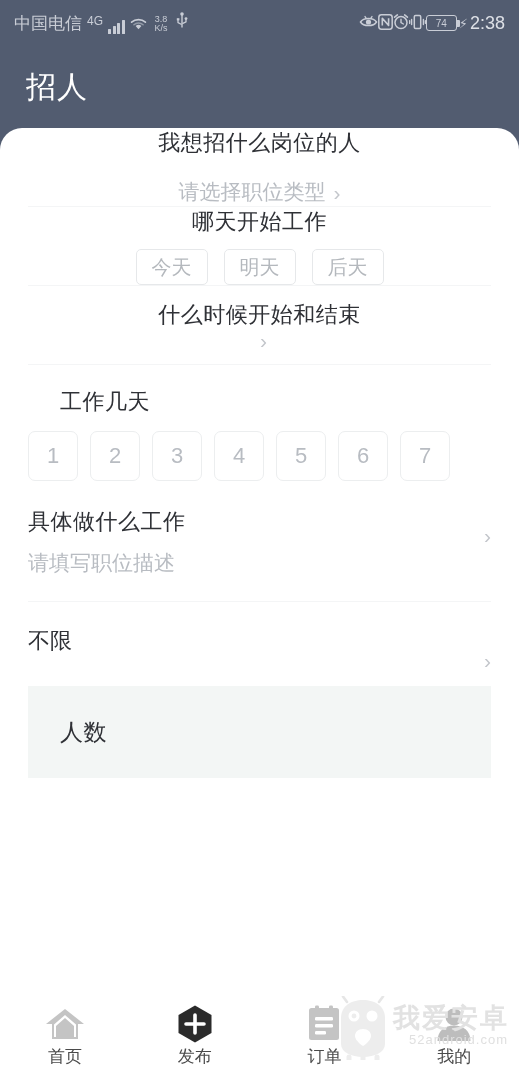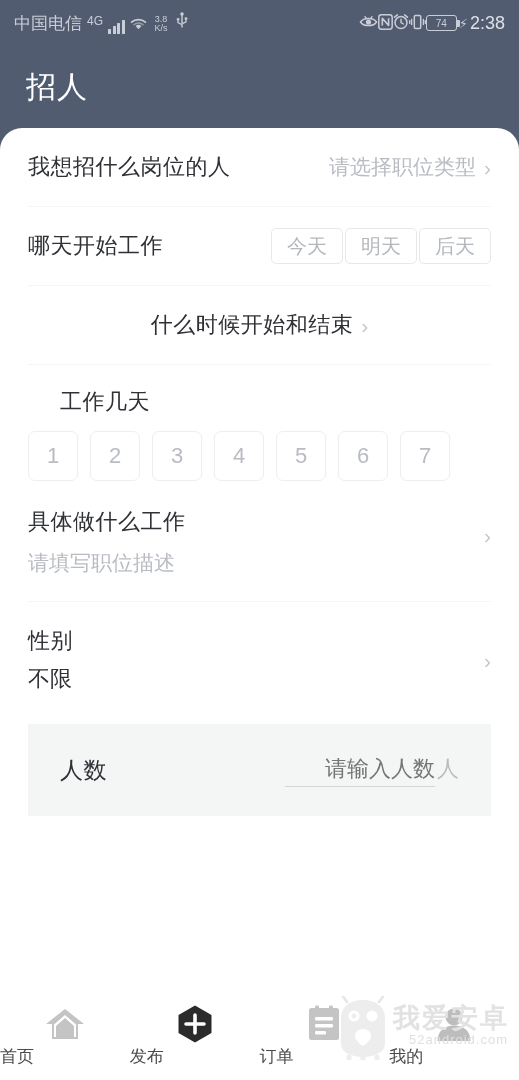--- a/index.html
+++ b/index.html
@@ -58,41 +58,42 @@
   .card{
     position:absolute; top:128px; left:0; width:519px; height:952px;
     background:#ffffff;
     border-radius:22px 22px 0 0;
     overflow:hidden;
   }
 
   .row{
     position:relative;
     padding:0 28px;
+    flex-direction:column;
   }
   .lbl{
     font-size:22px; color:#2f3136; font-weight:400; letter-spacing:0.5px;
   }
   .ph{
     font-size:21px; color:#b8bcc2; font-weight:400;
   }
   .chev{
     color:#c3c6cb; font-size:21px; margin-left:8px; line-height:1;
   }
   .divider{
     height:1px; background:#f4f5f6; margin:0 28px;
   }
 
   
   #row-position{ height:78px; display:flex; align-items:center; justify-content:space-between;}
   #row-position .right{ display:flex; align-items:center;}
 
   
   #row-startday{ height:78px; display:flex; align-items:center; justify-content:space-between;}
-  .chips{ display:flex; gap:2px;}
+  .chips{ display:flex; gap:16px;}
   .chip{
     min-width:72px; height:36px; border:1px solid #e6e8ea; border-radius:5px;
     display:flex; align-items:center; justify-content:center;
     font-size:20px; color:#b4b8bd; background:#fff; padding:0 8px;
   }
 
   
   #row-timerange{ height:78px; display:flex; align-items:center; justify-content:center;}
 
   
@@ -135,21 +136,21 @@
   .count-unit{ font-size:22px; color:#b8bcc2; margin-left:2px;}
 
   
   .tabbar{
     position:absolute; bottom:0; left:0; width:519px; height:88px;
     background:#ffffff;
     display:flex; align-items:center;
   }
   .tab{
     flex:1; height:88px;
-    display:flex; flex-direction:column; justify-content:center;
+    display:flex; flex-direction:column; align-items:center; justify-content:center;
     gap:2px;
   }
   .tab .tlabel{ font-size:17px; color:#4a4a4a; }
   .icon-wrap{ height:38px; display:flex; align-items:center; justify-content:center;}
 
   
   .watermark{
     position:absolute; right:6px; bottom:14px; width:180px; height:72px;
     pointer-events:none; opacity:1;
   }
@@ -281,31 +282,26 @@
     </div>
 
     <div class="row" id="sec-desc">
       <span class="lbl">具体做什么工作</span>
       <span class="ph">请填写职位描述</span>
       <span class="chev">›</span>
     </div>
     <div class="divider" style="margin-top:24px;"></div>
 
     <div class="row" id="sec-gender">
-      <span class="lbl">性别</span>
       <span class="val">不限</span>
       <span class="chev">›</span>
     </div>
 
     <div class="subcard">
       <span class="lbl">人数</span>
-      <span class="count-right">
-        <input class="count-input" type="text" placeholder="请输入人数" style="">
-        <span class="count-unit">人</span>
-      </span>
     </div>
 
   </div>
 
   <div class="tabbar">
 
     <div class="tab">
       <span class="icon-wrap">
         <svg width="42" height="34" viewBox="0 0 42 34">
           <path d="M21 2 L40 17 L34 17 L34 32 L8 32 L8 17 L2 17 Z" fill="#c4c4c4"></path>

